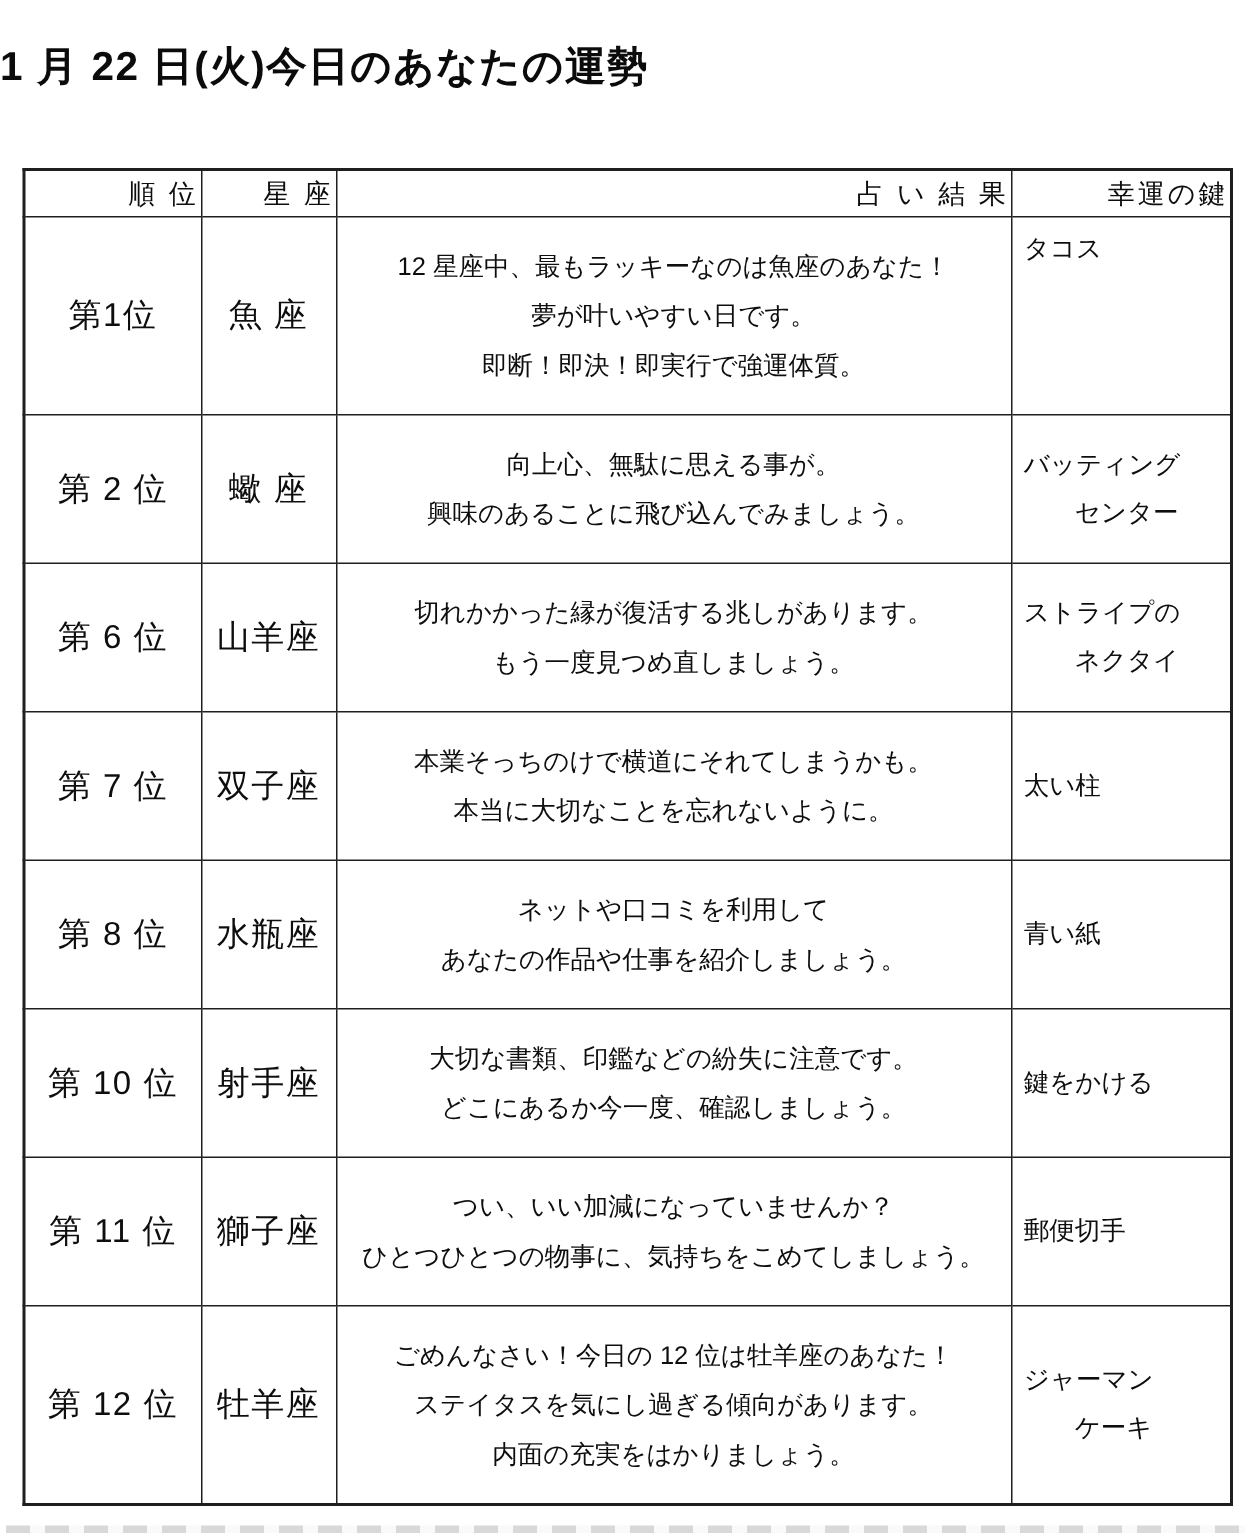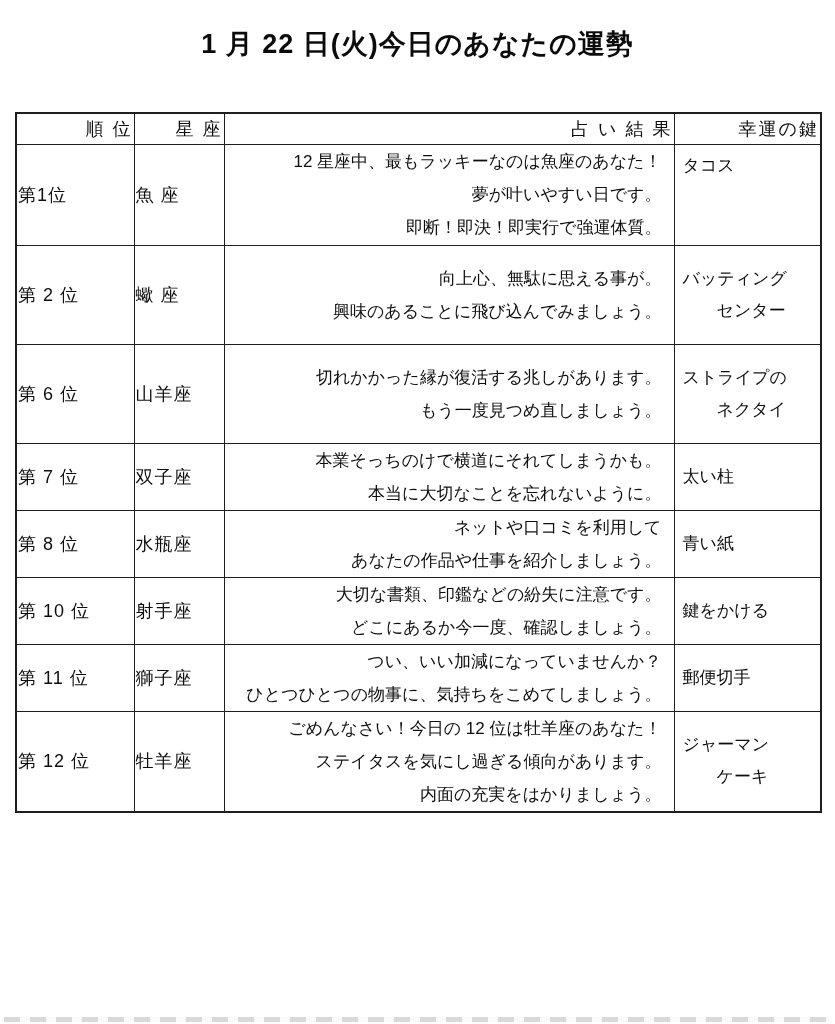--- a/index.html
+++ b/index.html
@@ -3,44 +3,44 @@
 <meta charset="utf-8">
 <style>
   html,body { margin:0; padding:0; background:#ffffff; }
   .page {
     position:relative; width:835px; height:1024px; background:#ffffff;
     font-family:"Liberation Sans","DejaVu Sans",sans-serif; color:#111;
     overflow:hidden;
   }
   .doc-title {
     position:absolute; top:26px; left:0; width:100%;
-    margin:0; text-align:center;
+    margin:0; 
     font-size:27px; font-weight:bold; letter-spacing:1px; color:#0b0b0b;
   }
   table.fortune {
     position:absolute; left:15px; top:112px; width:805px;
     border-collapse:collapse; table-layout:fixed;
     border:2px solid #1f1f1f;
   }
   col.c1 { width:118px; }
   col.c2 { width:90px; }
   col.c3 { width:450px; }
   col.c4 { width:147px; }
   th, td { border:1px solid #1f1f1f; font-weight:normal; }
   thead tr { height:31px; }
   th { font-size:18px; letter-spacing:2px; text-align:right; vertical-align:middle; color:#0e0e0e; }
   tr.lines-2 { height:66px; }
   tr.lines-3 { height:101px; }
   td.c-rank, td.c-sign {
-    vertical-align:middle;
-    font-size:18px; letter-spacing:1px; color:#0e0e0e;
+    text-align:center; vertical-align:middle;
+    font-size:22px; letter-spacing:1px; color:#0e0e0e;
   }
   td.c-result {
-    vertical-align:middle; text-align:right;
-    padding:0 12px; font-size:17px; color:#0e0e0e;
+    vertical-align:middle; text-align:center;
+    padding:16px 12px; font-size:17px; color:#0e0e0e;
   }
   td.c-result .result-line { line-height:33px; white-space:nowrap; }
   td.c-lucky {
     vertical-align:middle; text-align:left;
     padding:17px 8px; font-size:17px; color:#0e0e0e;
   }
   td.c-lucky.v-top { vertical-align:top; padding-top:5px; }
   td.c-lucky .lucky-line { line-height:32px; white-space:nowrap; }
   td.c-lucky .lucky-line.indent { padding-left:2em; }
   .scan-strip {

